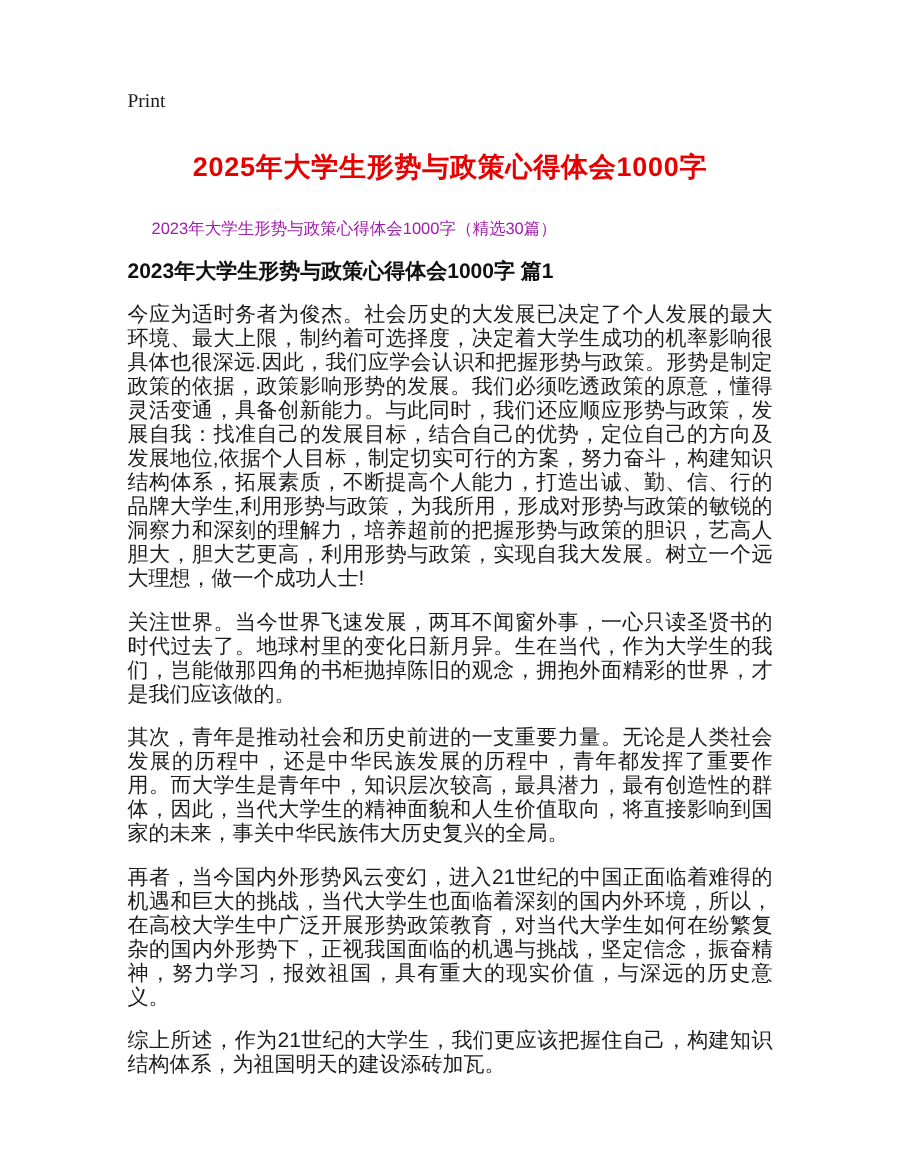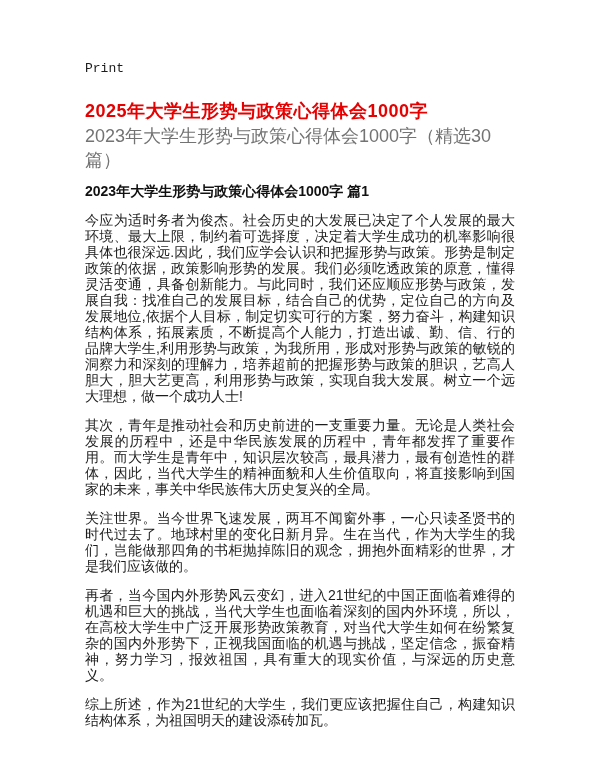--- a/index.html
+++ b/index.html
@@ -16,40 +16,40 @@
   }
   .page {
     box-sizing: border-box;
     width: 600px;
     min-height: 776px;
     padding: 58px 85px 40px 85px;
     background: #ffffff;
   }
   .print-link {
     display: inline-block;
-    font-family: Liberation Mono, monospace;
+    font-family: Liberation Serif, serif;
     font-size: 13px;
     color: #1c1c1c;
     text-decoration: none;
     cursor: pointer;
   }
   .doc-title {
-    margin: 24px 0 2px 0;
+    margin: 24px 0 23px 0;
     font-size: 18px;
     font-weight: bold;
-    text-align: left;
+    text-align: center;
     letter-spacing: 0.5px;
     line-height: 1.3;
     font-family: "Liberation Sans", sans-serif;
   }
   .doc-subtitle {
-    font-size: 18px;
+    font-size: 11px;
     font-weight: normal;
-    color: #737373;
-    margin: 0 0 10px 0;
+    color: #a21caf;
+    margin: 0 0 10px 16px;
     line-height: 1.3;
   }
   .section-heading {
     font-size: 14px;
     font-weight: bold;
     color: #111111;
     margin: 0 0 12px 0;
     line-height: 1.3;
   }
   .article p {
@@ -70,19 +70,19 @@
   <a class="print-link">Print</a>
 
   <h1 class="doc-title" style="color: rgb(230, 0, 0);">2025年大学生形势与政策心得体会1000字</h1>
 
   <div class="doc-subtitle">2023年大学生形势与政策心得体会1000字（精选30篇）</div>
 
   <h2 class="section-heading">2023年大学生形势与政策心得体会1000字 篇1</h2>
 
   <div class="article">
     <p>今应为适时务者为俊杰。社会历史的大发展已决定了个人发展的最大环境、最大上限，制约着可选择度，决定着大学生成功的机率影响很具体也很深远.因此，我们应学会认识和把握形势与政策。形势是制定政策的依据，政策影响形势的发展。我们必须吃透政策的原意，懂得灵活变通，具备创新能力。与此同时，我们还应顺应形势与政策，发展自我：找准自己的发展目标，结合自己的优势，定位自己的方向及发展地位,依据个人目标，制定切实可行的方案，努力奋斗，构建知识结构体系，拓展素质，不断提高个人能力，打造出诚、勤、信、行的品牌大学生,利用形势与政策，为我所用，形成对形势与政策的敏锐的洞察力和深刻的理解力，培养超前的把握形势与政策的胆识，艺高人胆大，胆大艺更高，利用形势与政策，实现自我大发展。树立一个远大理想，做一个成功人士!</p>
+    <p>关注世界。当今世界飞速发展，两耳不闻窗外事，一心只读圣贤书的时代过去了。地球村里的变化日新月异。生在当代，作为大学生的我们，岂能做那四角的书柜抛掉陈旧的观念，拥抱外面精彩的世界，才是我们应该做的。</p>
     <p>其次，青年是推动社会和历史前进的一支重要力量。无论是人类社会发展的历程中，还是中华民族发展的历程中，青年都发挥了重要作用。而大学生是青年中，知识层次较高，最具潜力，最有创造性的群体，因此，当代大学生的精神面貌和人生价值取向，将直接影响到国家的未来，事关中华民族伟大历史复兴的全局。</p>
-    <p>关注世界。当今世界飞速发展，两耳不闻窗外事，一心只读圣贤书的时代过去了。地球村里的变化日新月异。生在当代，作为大学生的我们，岂能做那四角的书柜抛掉陈旧的观念，拥抱外面精彩的世界，才是我们应该做的。</p>
     <p>再者，当今国内外形势风云变幻，进入21世纪的中国正面临着难得的机遇和巨大的挑战，当代大学生也面临着深刻的国内外环境，所以，在高校大学生中广泛开展形势政策教育，对当代大学生如何在纷繁复杂的国内外形势下，正视我国面临的机遇与挑战，坚定信念，振奋精神，努力学习，报效祖国，具有重大的现实价值，与深远的历史意义。</p>
     <p>综上所述，作为21世纪的大学生，我们更应该把握住自己，构建知识结构体系，为祖国明天的建设添砖加瓦。</p>
   </div>
 
 </div>
 
 </body></html>

